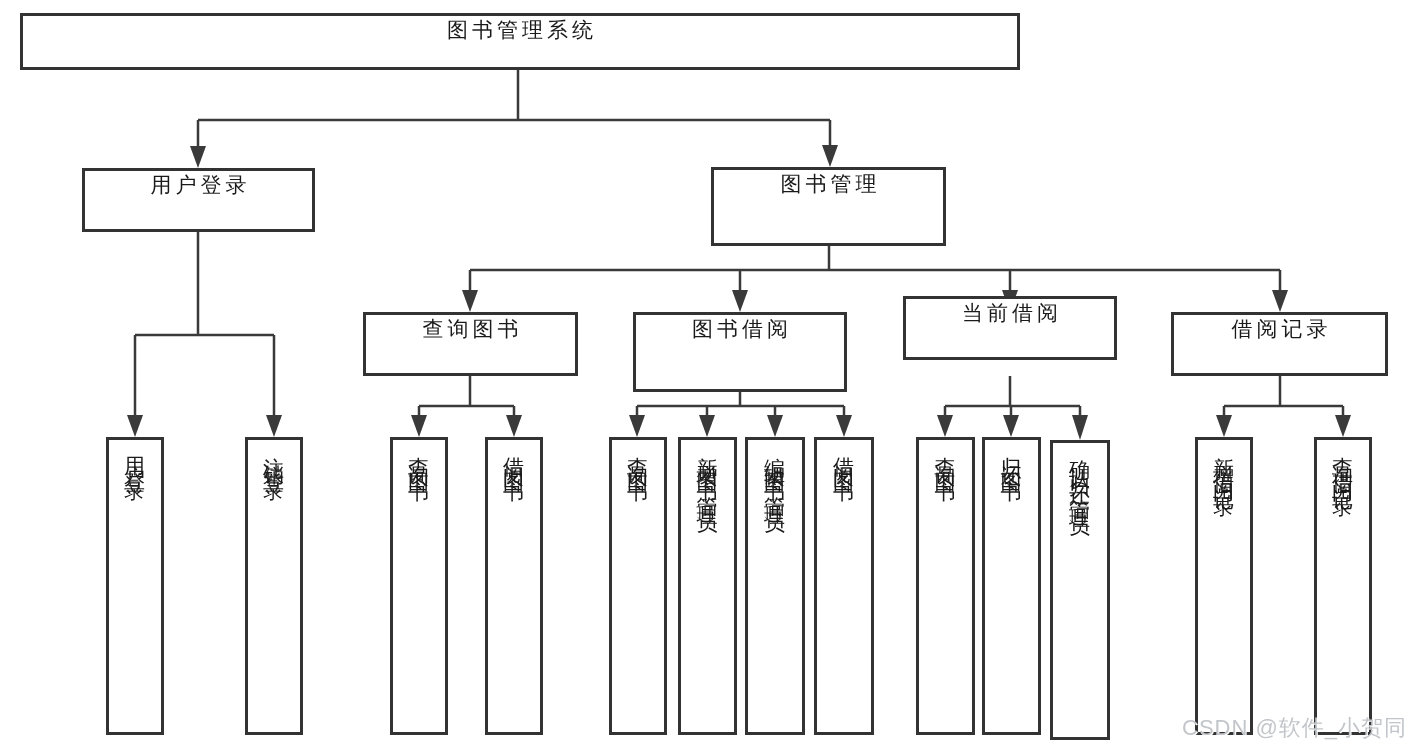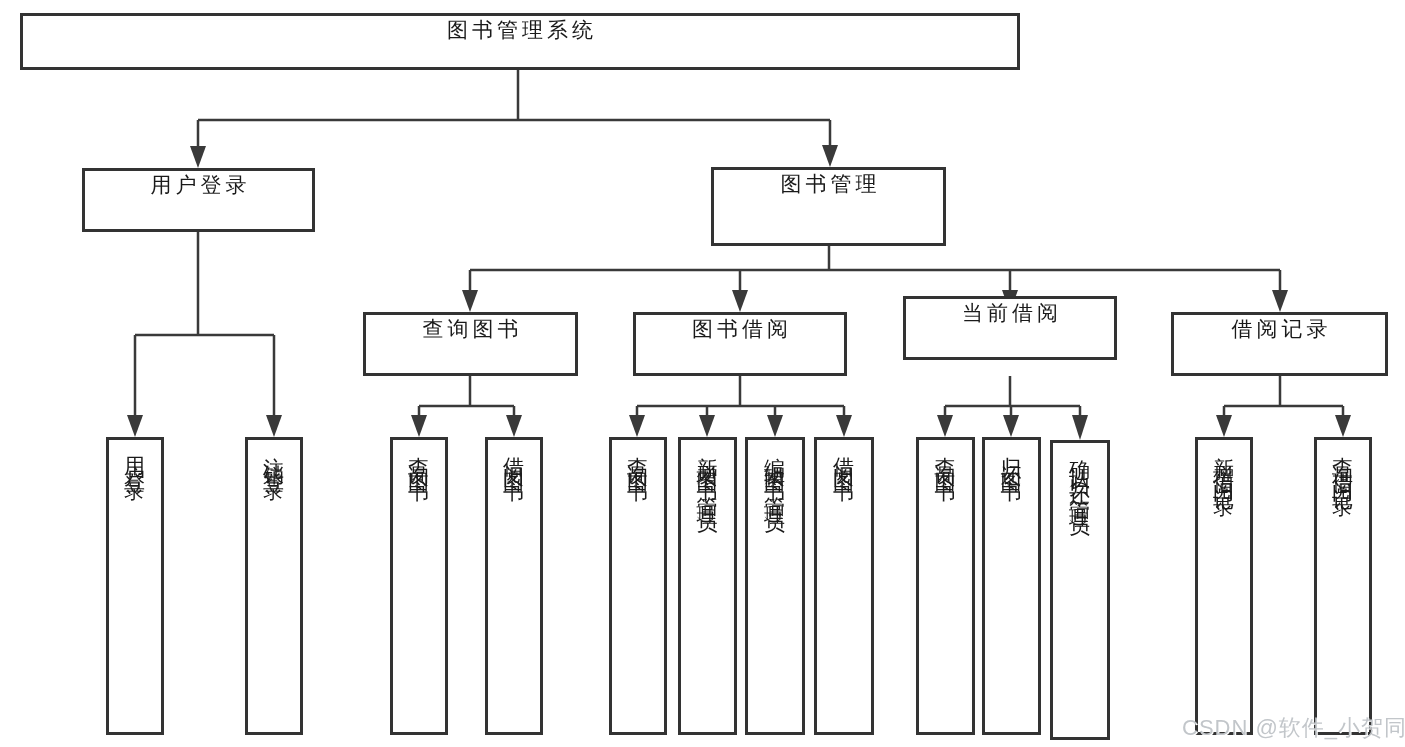--- a/index.html
+++ b/index.html
@@ -99,21 +99,21 @@
   <div class="hnode" style="left:82px;top:168px;width:233px;height:64px">
     <span>用户登录</span>
   </div>
   <div class="hnode" style="left:711px;top:167px;width:235px;height:79px">
     <span>图书管理</span>
   </div>
 
   <div class="hnode" style="left:363px;top:312px;width:215px;height:64px">
     <span>查询图书</span>
   </div>
-  <div class="hnode" style="left:633px;top:312px;width:214px;height:64px">
+  <div class="hnode" style="left:633px;top:312px;width:214px;height:80px">
     <span>图书借阅</span>
   </div>
   <div class="hnode" style="left:903px;top:296px;width:214px;height:64px">
     <span>当前借阅</span>
   </div>
   <div class="hnode" style="left:1171px;top:312px;width:217px;height:64px">
     <span>借阅记录</span>
   </div>
 
   <div class="leaf" style="left:106px;top:437px;width:58px;height:298px">

